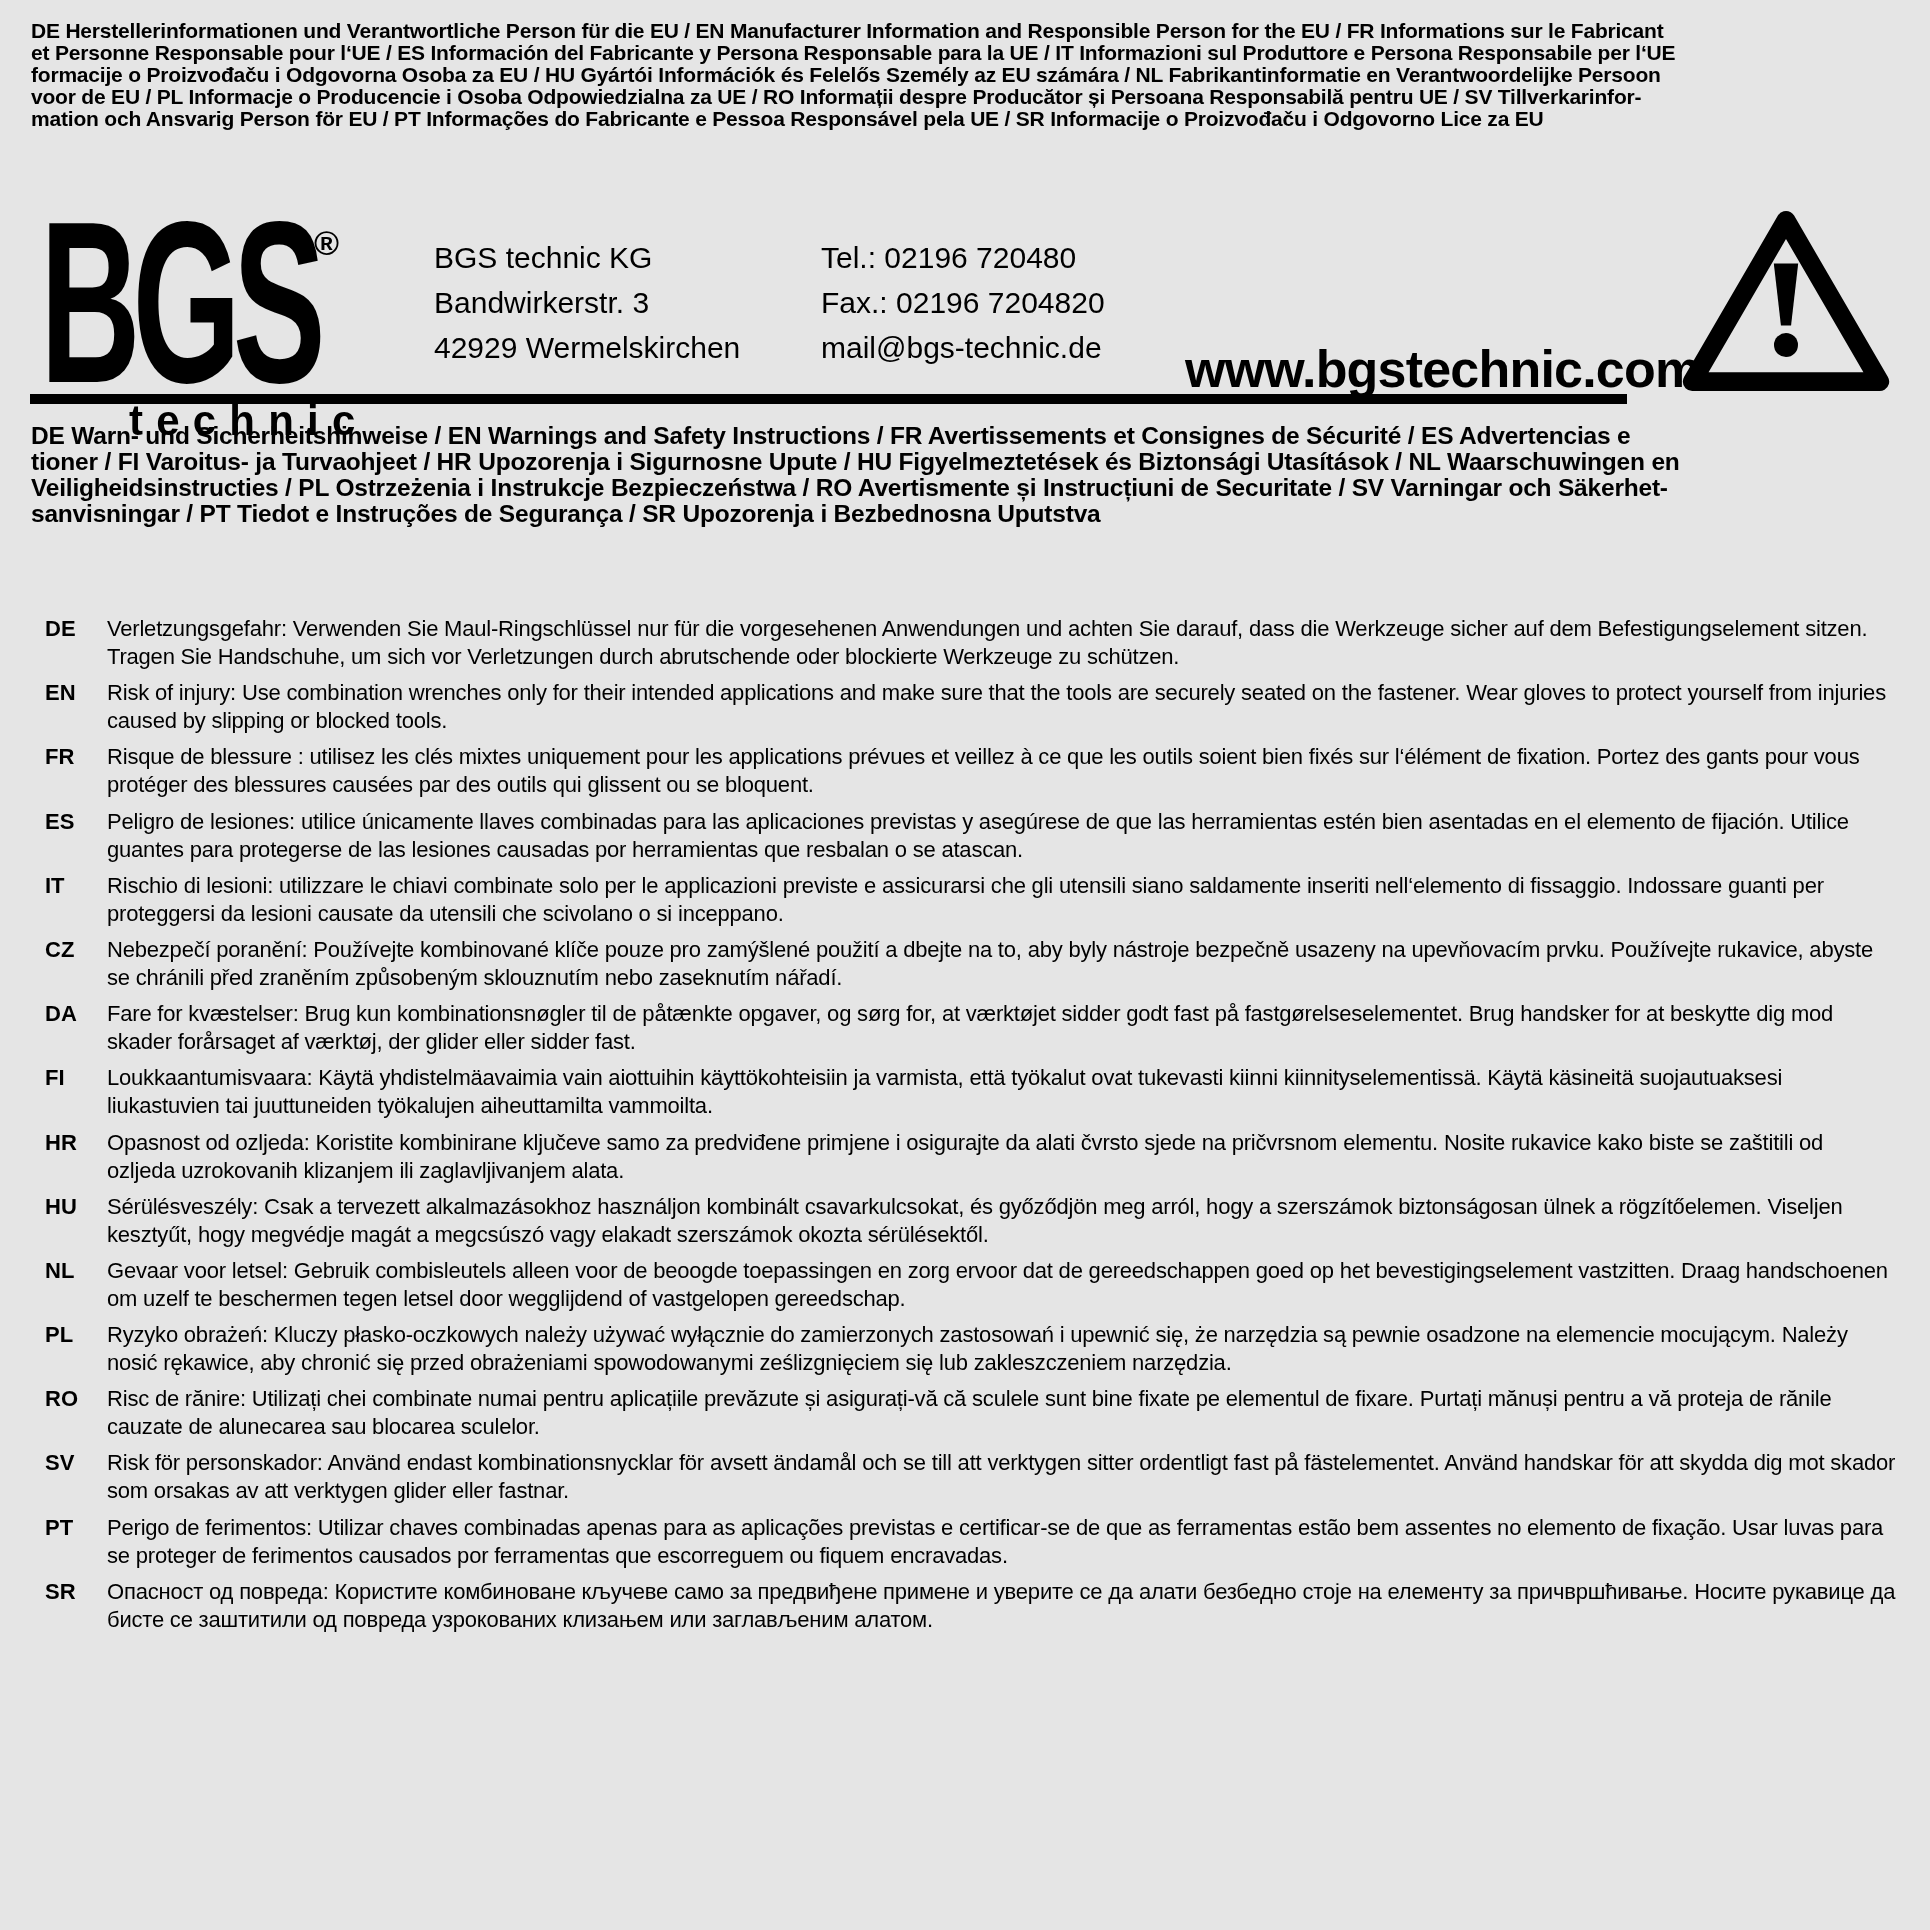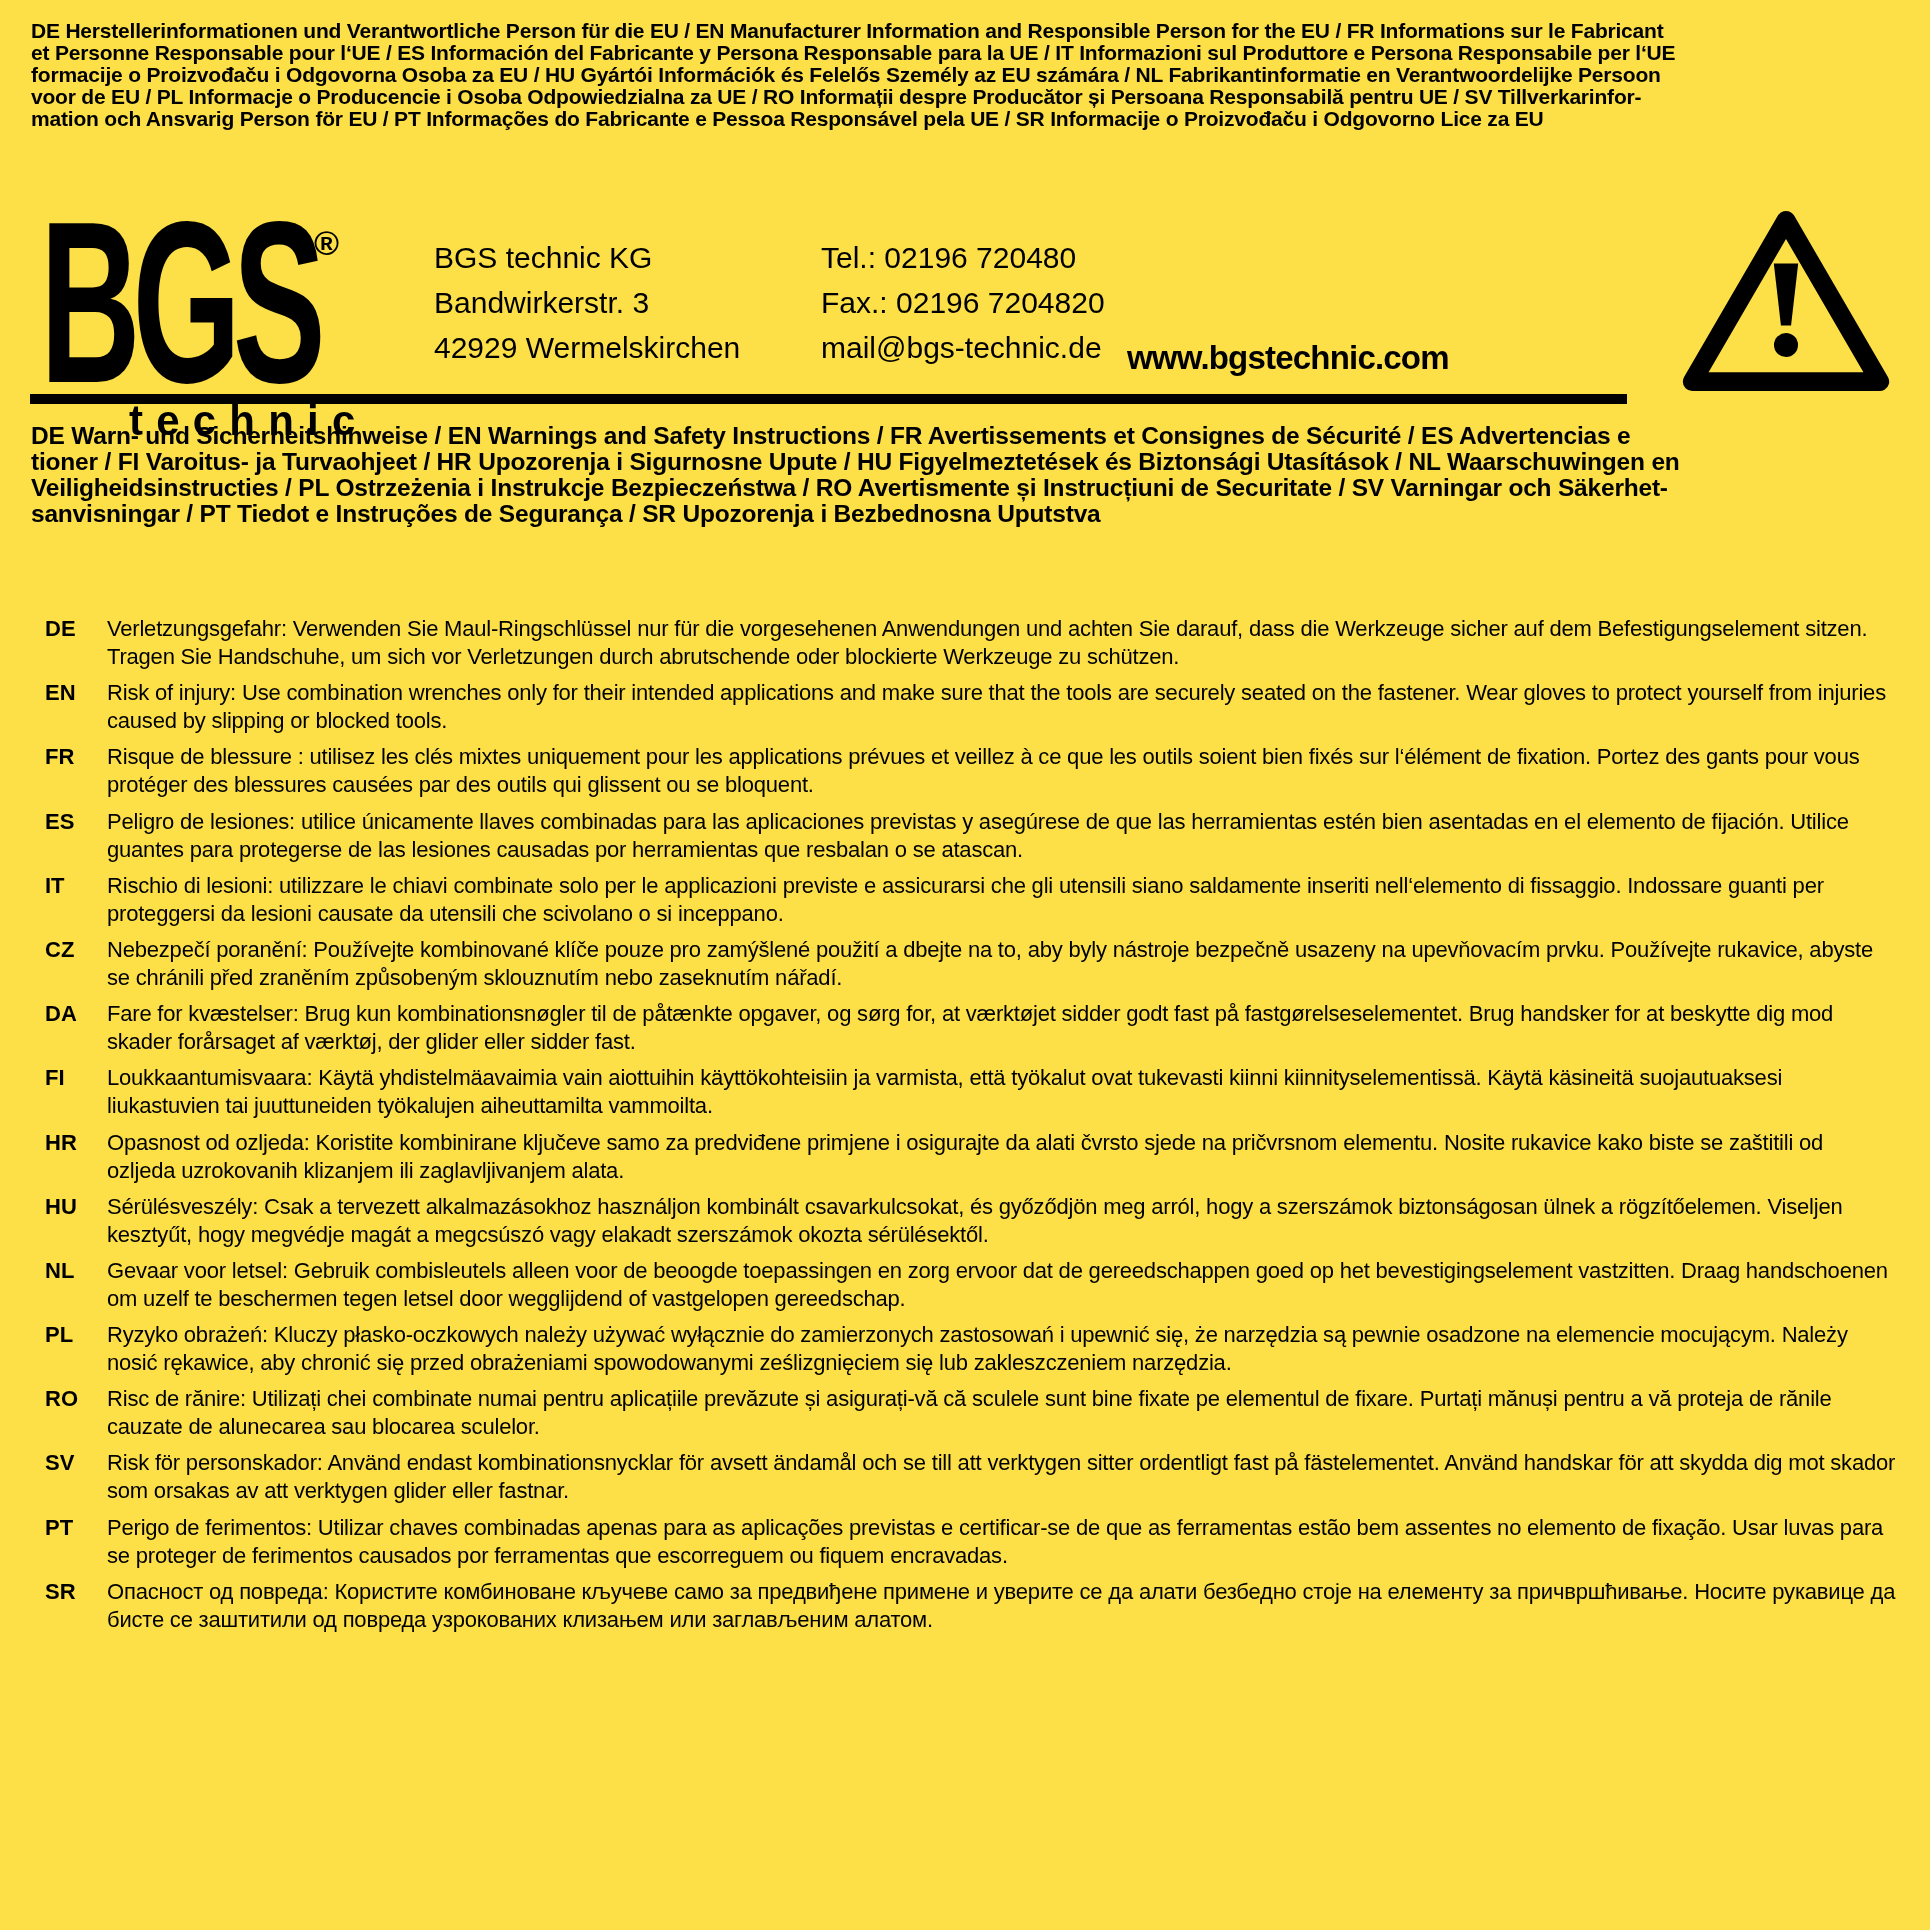--- a/index.html
+++ b/index.html
@@ -1,30 +1,30 @@
 <!DOCTYPE html>
 <html style="font-size:12.5px"><head>
 <meta charset="utf-8">
 <style>
   html,body{margin:0;padding:0;background:#ffffff;}
   body{width:1930px;height:1930px;font-family:"Liberation Sans", sans-serif;color:#000;}
-  .page{position:relative;width:1930px;height:1930px;background:#fde047;overflow:hidden;}
+  .page{position:relative;width:1930px;height:1930px;background:#e5e5e5;overflow:hidden;}
   .nw{white-space:nowrap;}
 
   
   .intro{position:absolute;left:31px;top:20px;font-weight:bold;font-size:21px;line-height:22px;letter-spacing:-0.2px;}
 
   
   .logo{position:absolute;left:40px;top:227px;width:327px;height:212px;}
   .logo-bgs{position:absolute;left:0;top:-39px;font-size:134px;font-weight:bold;letter-spacing:-7.8px;line-height:1;display:inline-block;transform:scale(1.04,1.72);transform-origin:0 0;}
   .logo-reg{position:absolute;left:274px;top:-3.1px;font-size:34px;font-weight:bold;}
   .logo-sub{position:absolute;left:89px;top:170px;font-size:42px;font-weight:bold;letter-spacing:13.2px;white-space:nowrap;}
   .address{position:absolute;left:434px;top:235px;font-size:30px;line-height:45px;}
   .contact{position:absolute;left:821px;top:235px;font-size:30px;line-height:45px;}
-  .website{position:absolute;left:1127px;top:339px;font-size:33px;font-weight:bold;letter-spacing:-0.8px;white-space:nowrap;}
+  .website{position:absolute;left:1185px;top:339px;font-size:52px;font-weight:bold;letter-spacing:-0.8px;white-space:nowrap;}
   .warn{position:absolute;left:1680px;top:207px;width:212px;height:188px;}
 
   .rule{position:absolute;left:30px;top:394px;width:1597px;height:10px;background:#000;}
 
   
   .headline{position:absolute;left:31px;top:423px;font-weight:bold;font-size:24.5px;line-height:26px;letter-spacing:-0.2px;}
 
   
   .notes{position:absolute;left:45px;top:615px;width:1862px;}
   .note{display:flex;margin-bottom:8.2px;}

